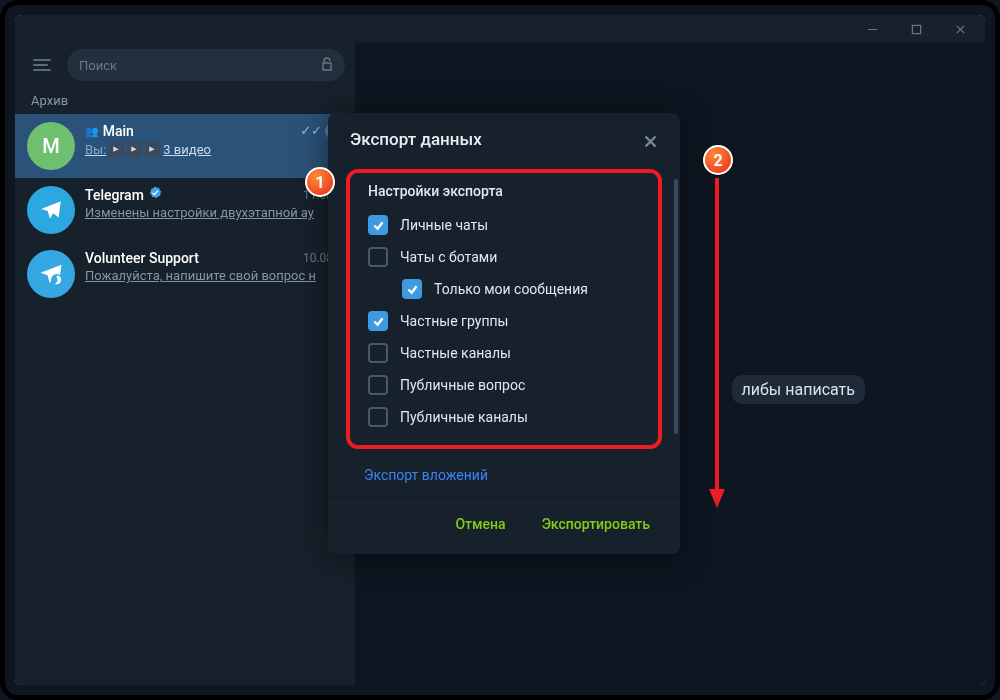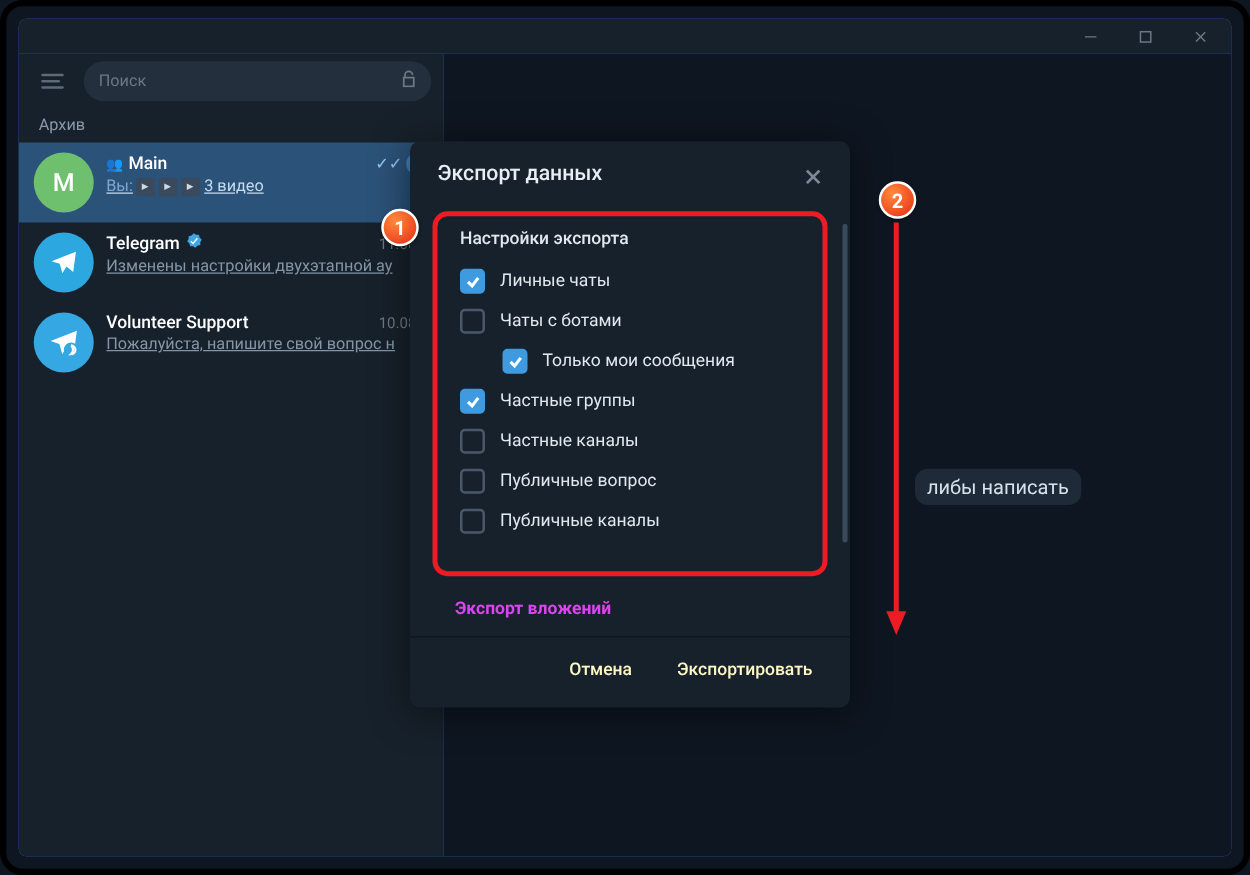--- a/index.html
+++ b/index.html
@@ -37,31 +37,31 @@
   .verify { color: #3fa6e3; }
   .group-ico { color: #c8d4df; font-size: 11px; }
   .main { flex: 1; background: #0e1621; position: relative; }
   .hint-badge { position: absolute; right: 120px; top: 332px; background: #1e2a38; color: #d7e2ec; font-size: 16px; padding: 5px 10px; border-radius: 10px; }
   
   .dialog { position: absolute; left: 323px; top: 108px; width: 352px; background: #17212b; border-radius: 8px; box-shadow: 0 4px 30px rgba(0,0,0,0.5); z-index: 10; }
   .dialog-head { display: flex; justify-content: space-between; align-items: flex-start; padding: 16px 18px 10px 22px; }
   .dialog-title { color: #e8eef4; font-size: 17px; font-weight: 500; }
   .dialog-close { color: #7c8a98; width: 24px; height: 24px; display: flex; align-items: center; justify-content: center; }
   .dialog-body { padding: 0px 4px 6px 4px; position: relative; }
-  .redbox { border: 4px solid #ed1c24; border-radius: 12px; padding: 10px 12px 24px 18px; margin: 6px 14px 6px 14px; background: transparent; position: relative; }
+  .redbox { border: 4px solid #ed1c24; border-radius: 12px; padding: 10px 12px 12px 18px; margin: 6px 14px 6px 14px; background: transparent; position: relative; }
   .section-title { color: #e1e8ef; font-size: 14px; font-weight: 500; margin-bottom: 10px; }
   .ck-row { display: flex; align-items: center; gap: 12px; padding: 6px 0; }
   .ck-row.indent { padding-left: 34px; }
   .ck { width: 20px; height: 20px; border-radius: 4px; border: 2px solid #495969; display: flex; align-items: center; justify-content: center; flex-shrink: 0; }
   .ck.on { background: #3f9ae0; border-color: #3f9ae0; }
   .ck svg { width: 13px; height: 13px; stroke: #fff; stroke-width: 3; fill: none; }
   .ck-label { color: #e1e8ef; font-size: 14px; }
-  .section-title2 { color: #d946ef; font-size: 14px; font-weight: 700; padding: 12px 0 2px 32px; }
+  .section-title2 { color: #3b82f6; font-size: 14px; font-weight: 400; padding: 12px 0 2px 32px; }
   .dialog-foot { display: flex; justify-content: flex-end; gap: 8px; padding: 10px 16px 14px 0; border-top: 1px solid #0e1621; margin-top: 6px; }
-  .dbtn { background: transparent; border: none; color: #fef9c3; font-size: 14px; font-weight: 500; padding: 8px 14px; border-radius: 4px; cursor: pointer; }
+  .dbtn { background: transparent; border: none; color: #84cc16; font-size: 14px; font-weight: 500; padding: 8px 14px; border-radius: 4px; cursor: pointer; }
   .scroll-track { position: absolute; right: 2px; top: 10px; bottom: 50px; width: 4px; }
   .scroll-thumb { width: 4px; background: #3a4a5c; border-radius: 3px; height: 255px; }
   
   .anno-badge { position: absolute; width: 30px; height: 30px; border-radius: 50%; background: radial-gradient(circle at 35% 30%, #ff8a3a, #e62b16); color: #fff; font-size: 16px; font-weight: 700; display: flex; align-items: center; justify-content: center; border: 2px solid #fff; z-index: 30; box-shadow: 0 1px 3px rgba(0,0,0,0.4); }
   .anno-arrow { position: absolute; z-index: 25; }
   .arrow-line { stroke: #ed1c24; stroke-width: 4; fill: none; }
   .arrow-head { fill: #ed1c24; }
 </style>
 </head>
 <body>

